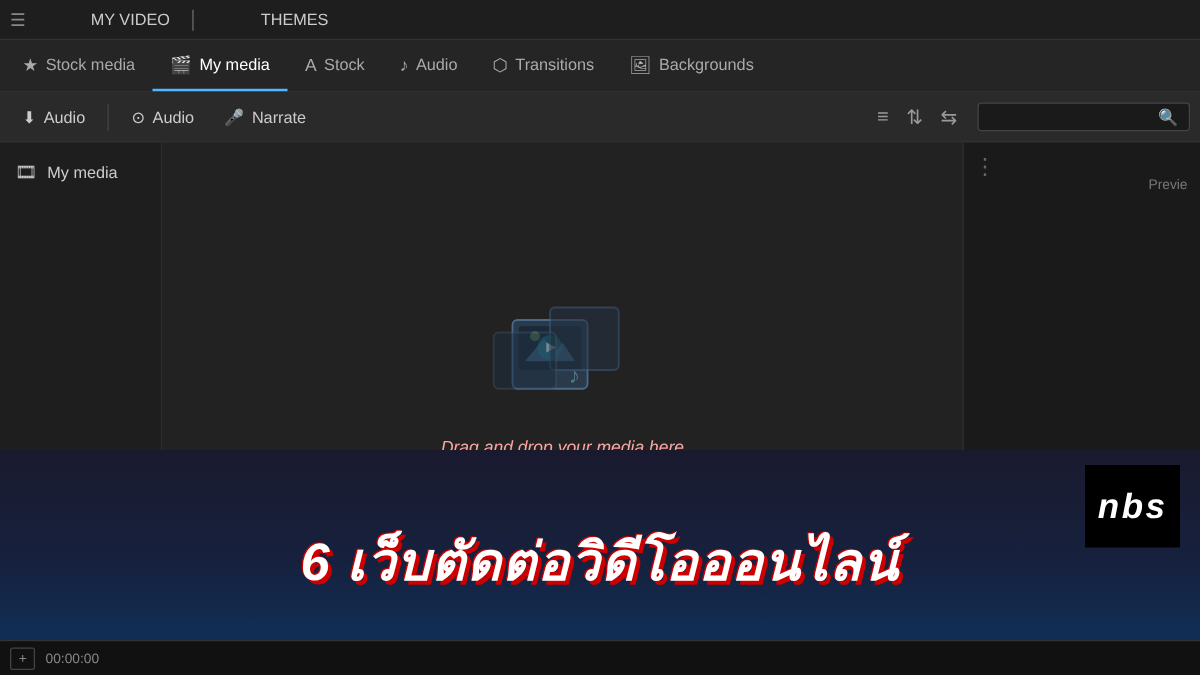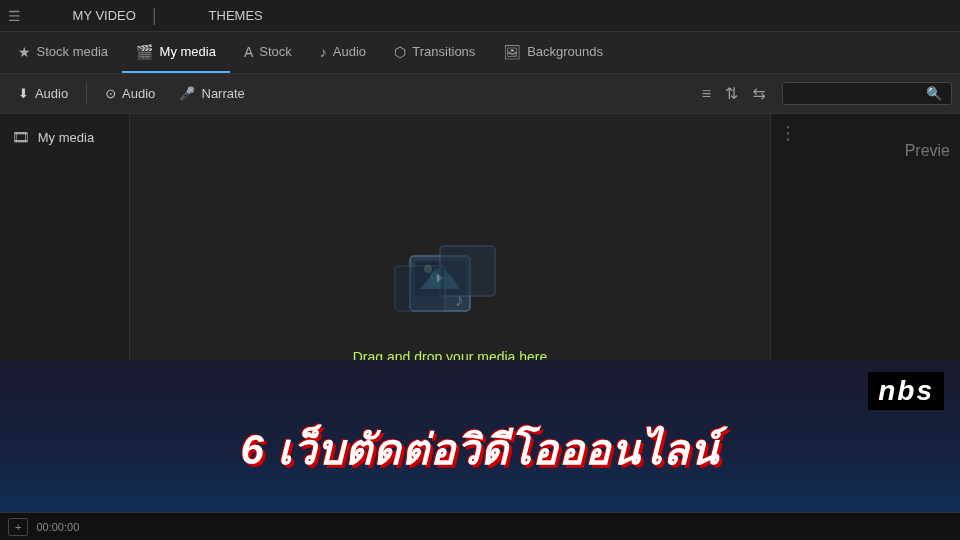--- a/index.html
+++ b/index.html
@@ -163,21 +163,22 @@
 
     
     .media-illustration {
       width: 120px;
       height: 90px;
       position: relative;
     }
 
     .drop-text {
       font-size: 14px;
-      color: #bef264;
+      color: #fca5a5;
+      font-style: italic;
     }
 
     .add-btn {
       background: #1a8fa0;
       color: #fff;
       border: none;
       padding: 8px 36px;
       font-size: 13px;
       font-weight: bold;
       letter-spacing: 1px;
@@ -200,21 +201,21 @@
     .preview-dots {
       color: #666;
       font-size: 18px;
       position: absolute;
       top: 8px;
       left: 8px;
       cursor: pointer;
     }
     .preview-label {
       color: #777;
-      font-size: 16px;
+      font-size: 11px;
       position: absolute;
       top: 28px;
       right: 10px;
     }
     .preview-aspect {
       position: absolute;
       bottom: 8px;
       right: 10px;
       display: flex;
       align-items: center;
@@ -258,21 +259,21 @@
 
     .bottom-right-logo {
       position: absolute;
       top: 12px;
       right: 16px;
       font-size: 28px;
       font-weight: 900;
       font-style: italic;
       color: #fff;
       background: #000;
-      padding: 3px 10px;
+      padding: 17px 10px;
       letter-spacing: 2px;
     }
 
     
     .timeline-strip {
       position: absolute;
       bottom: 0;
       left: 0;
       width: 100%;
       height: 28px;

